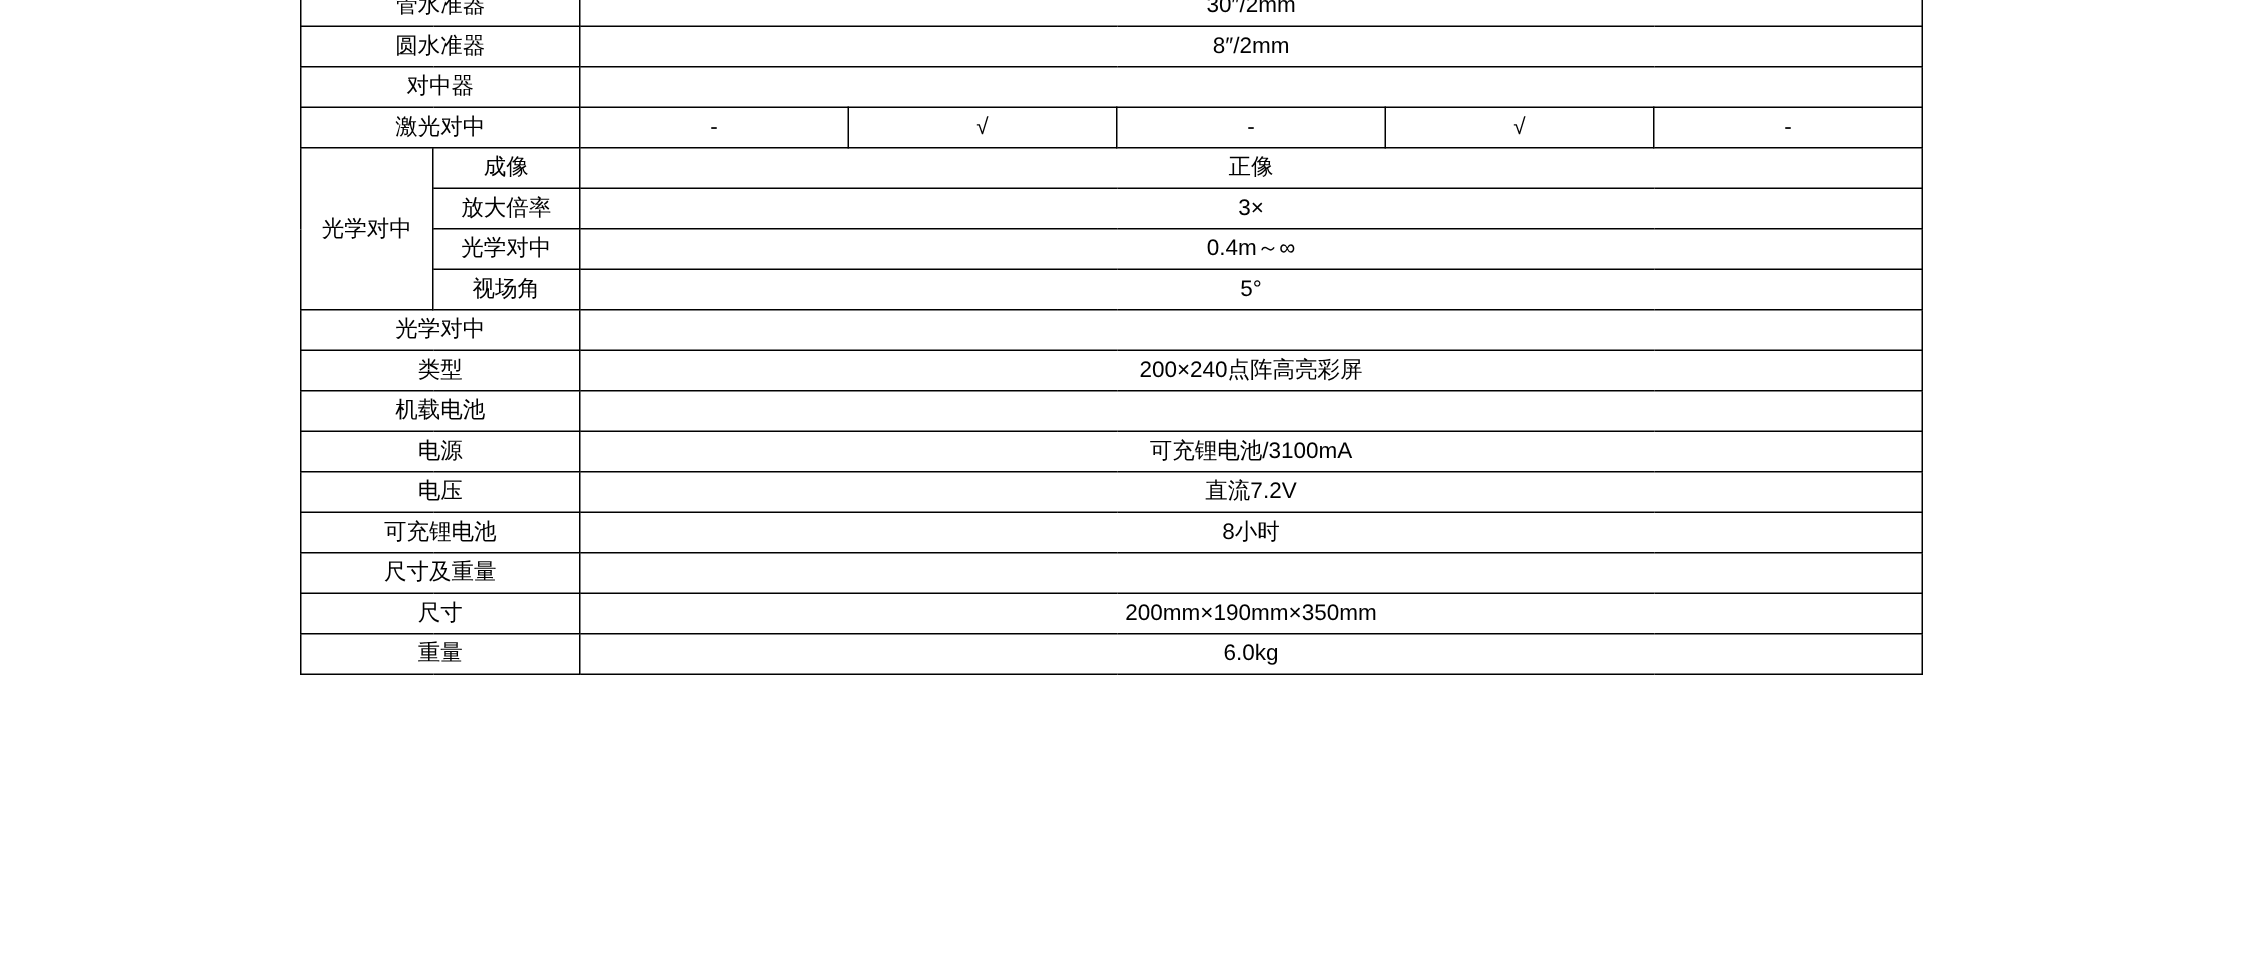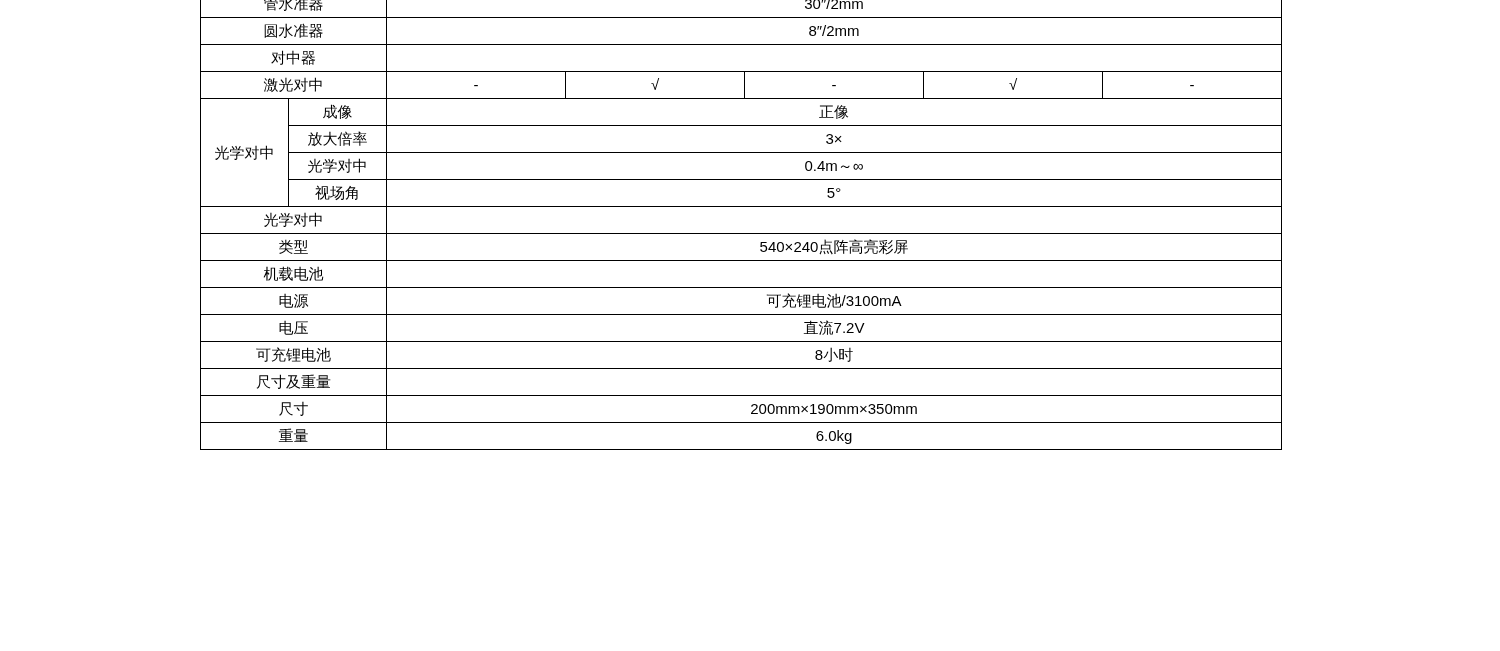--- a/index.html
+++ b/index.html
@@ -135,21 +135,21 @@
         <td class="value" colspan="5">5°</td>
       </tr>
 
       <tr>
         <td class="section" colspan="2">光学对中</td>
         <td class="section-empty" colspan="5"></td>
       </tr>
 
       <tr>
         <td class="label" colspan="2">类型</td>
-        <td class="value" colspan="5">540×240点阵高亮彩屏</td>
+        <td class="value" colspan="5">200×240点阵高亮彩屏</td>
       </tr>
 
       <tr>
         <td class="section" colspan="2">机载电池</td>
         <td class="section-empty" colspan="5"></td>
       </tr>
 
       <tr>
         <td class="label" colspan="2">电源</td>
         <td class="value" colspan="5">可充锂电池/3100mA</td>

